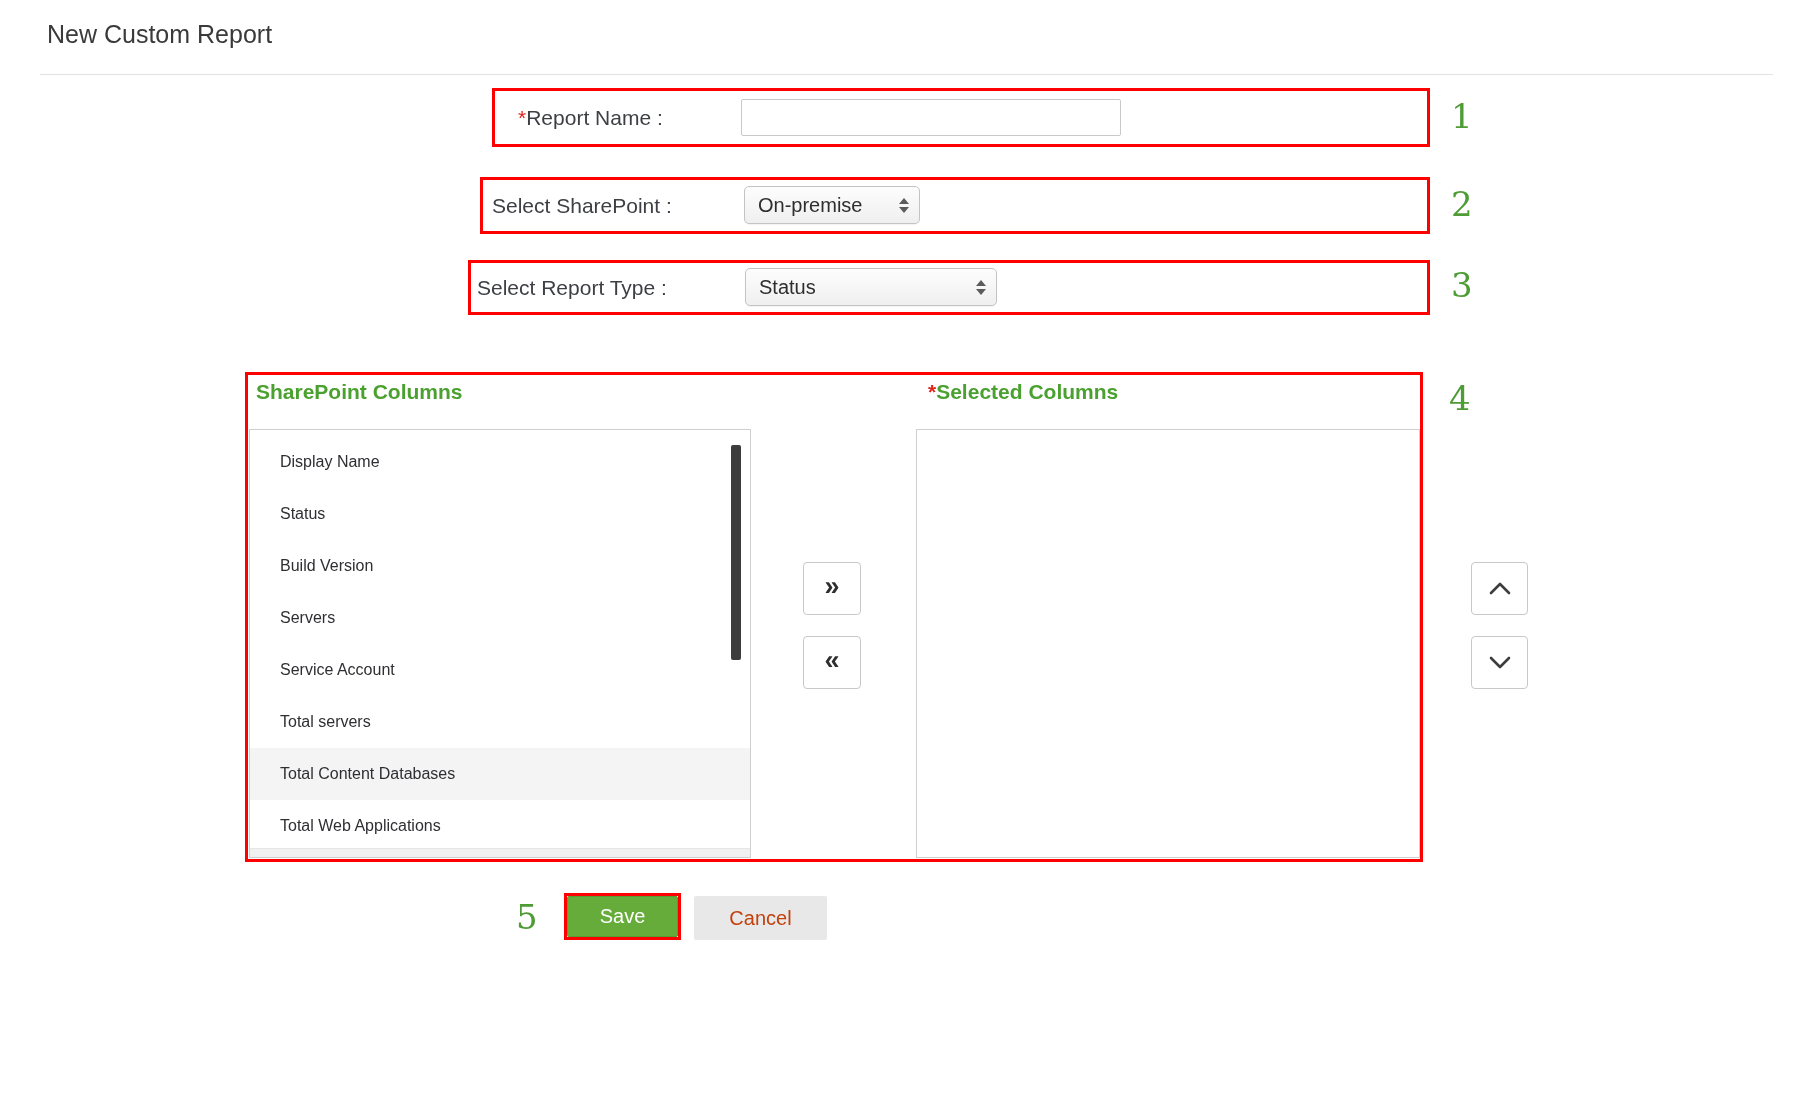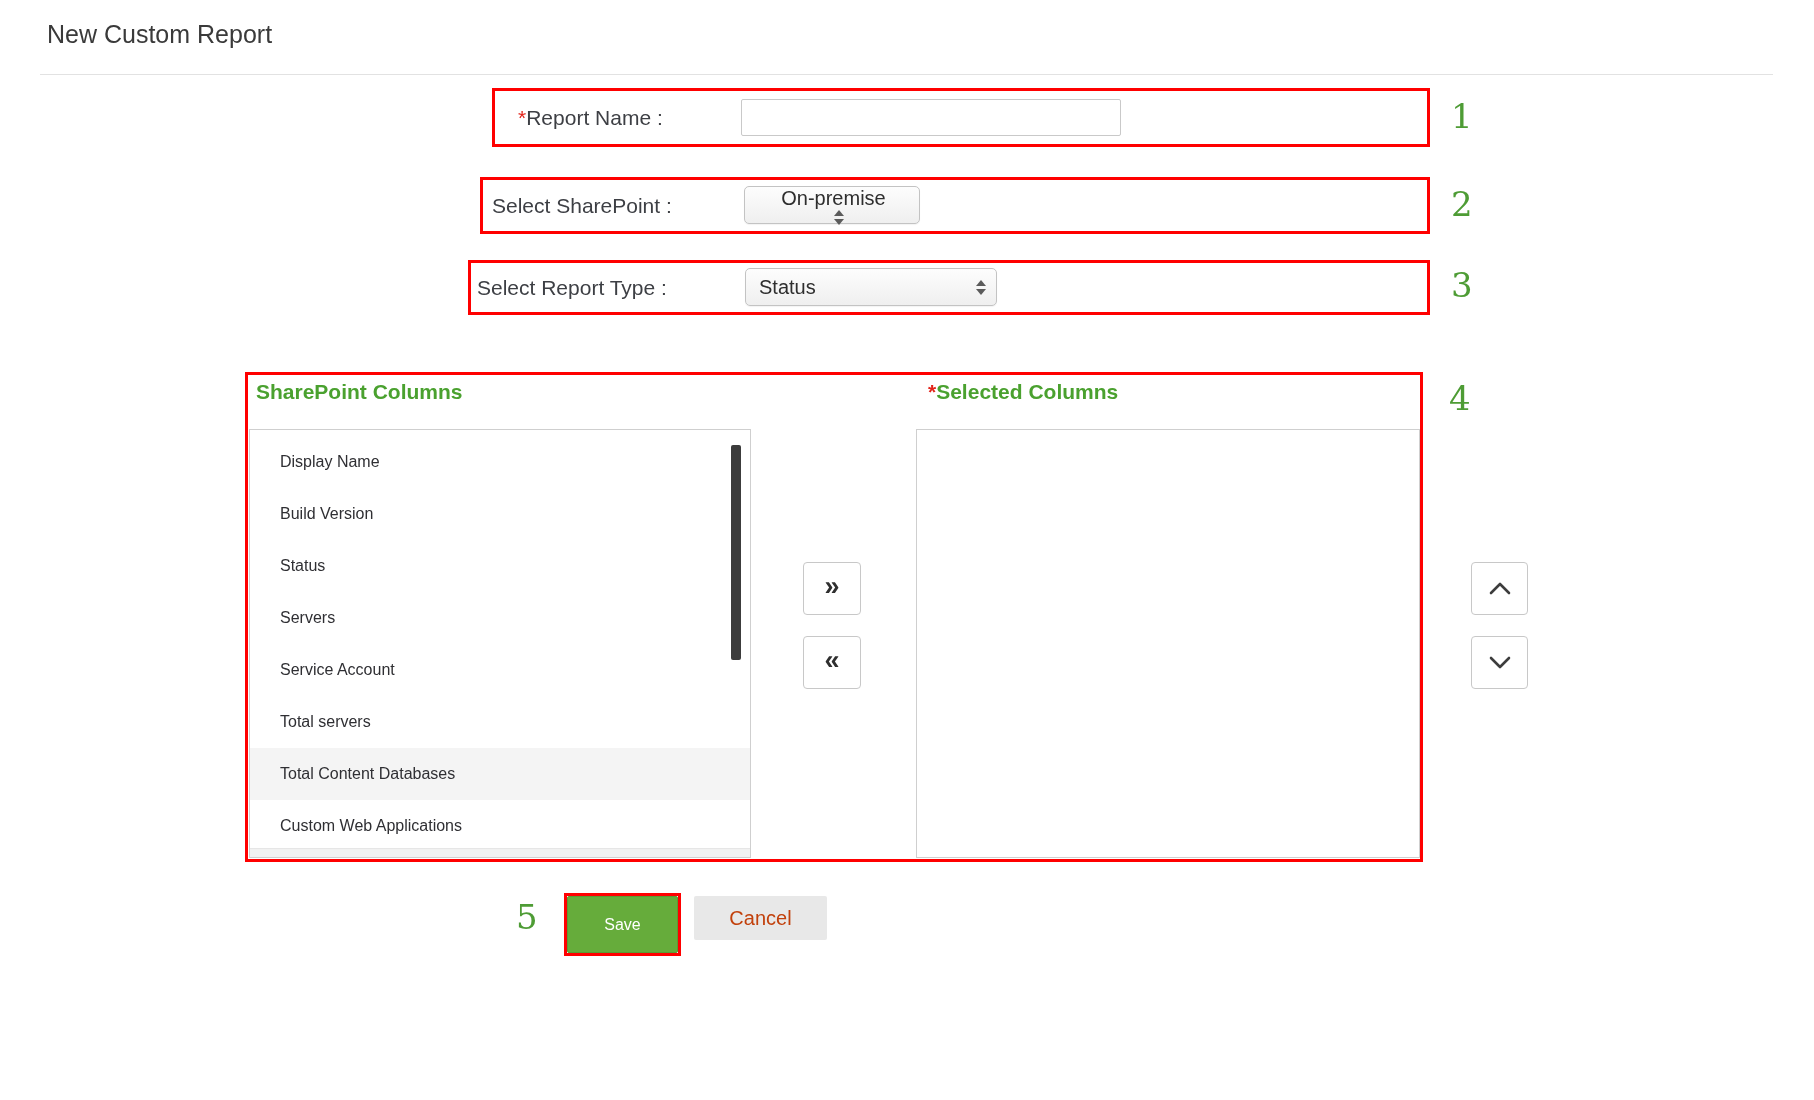--- a/index.html
+++ b/index.html
@@ -21,21 +21,21 @@
   
   .box-1 { left:492px; top:88px; width:938px; height:59px; }
   .rn-label { left:518px; top:88px; height:59px; }
   .rn-input { left:741px; top:99px; width:380px; height:37px; border:1px solid #c9c9c9; border-radius:2px; font-size:19px; padding:0 8px; color:#333; outline:none; background:#fff; }
   .ann-1 { left:1451px; top:96px; }
 
   
   .box-2 { left:480px; top:177px; width:950px; height:57px; }
   .sp-label { left:492px; top:177px; height:57px; }
   .select { display:flex; align-items:center; justify-content:space-between; background:linear-gradient(#fdfdfd,#efefef); border:1px solid #c3c3c3; border-radius:5px; padding:0 10px 0 13px; font-size:20px; color:#2e2e2e; cursor:default; box-shadow:0 1px 1px rgba(0,0,0,0.05); }
-  .sp-select { left:744px; top:186px; width:176px; height:38px;flex-direction:column; }
+  .sp-select { left:744px; top:186px; width:176px; height:38px; }
   .ann-2 { left:1451px; top:184px; }
 
   
   .box-3 { left:468px; top:260px; width:962px; height:55px; }
   .rt-label { left:477px; top:260px; height:55px; }
   .rt-select { left:745px; top:268px; width:252px; height:38px; }
   .ann-3 { left:1451px; top:265px; }
 
   .sel-arrows { display:inline-flex; flex-direction:column; align-items:center; gap:3px; margin-left:10px; }
   .tri-up { width:0; height:0; border-left:5px solid transparent; border-right:5px solid transparent; border-bottom:6px solid #5b5b5b; }
@@ -59,21 +59,21 @@
   .btn-right { left:803px; top:562px; width:58px; height:53px; }
   .btn-left  { left:803px; top:636px; width:58px; height:53px; }
   .dbl-chev { font-size:27px; font-weight:700; color:#2f2f2f; line-height:1; transform:translateY(-2px); }
   .btn-up   { left:1471px; top:562px; width:57px; height:53px; }
   .btn-down { left:1471px; top:636px; width:57px; height:53px; }
   .ann-4 { left:1449px; top:378px; }
 
   
   .ann-5 { left:516px; top:897px; }
   .save-wrap { left:564px; top:893px; border:3px solid var(--red,#ff0000); }
-  .save-btn { display:block; width:111px; height:57px; background:var(--save-bg,#66ac3b); color:#fff; font-size:16px; border:1px solid #5a9a33; border-radius:2px; font-family:inherit; cursor:pointer; }
+  .save-btn { display:block; width:111px; height:41px; background:var(--save-bg,#66ac3b); color:#fff; font-size:20px; border:1px solid #5a9a33; border-radius:2px; font-family:inherit; cursor:pointer; }
   .cancel-btn { left:694px; top:896px; width:133px; height:44px; background:#e8e8e8; color:#c2410c; font-size:20px; border:none; border-radius:2px; font-family:inherit; cursor:pointer; }
 </style>
 </head>
 <body>
 
 <div class="canvas">
 
   <h1 class="abs page-title">New Custom Report</h1>
   <div class="abs divider"></div>
 
@@ -111,27 +111,27 @@
   </div>
   <div class="abs annotation-num ann-3">3</div>
 
   <div class="abs red-box box-4"></div>
 
   <div class="abs cols-heading avail-label">SharePoint Columns</div>
 
   <div class="abs listbox left-list">
     <ul>
         <li>Display Name</li>
+        <li>Status</li>
         <li>Build Version</li>
-        <li>Status</li>
         <li>Servers</li>
         <li>Service Account</li>
         <li>Total servers</li>
         <li class="highlighted">Total Content Databases</li>
-        <li>Custom Web Applications</li>
+        <li>Total Web Applications</li>
       </ul>
     <div class="v-thumb"></div>
     <div class="h-track"></div>
   </div>
 
   <button class="abs sq-btn btn-right">
     <span class="dbl-chev">»</span>
   </button>
   <button class="abs sq-btn btn-left">
     <span class="dbl-chev">«</span>

